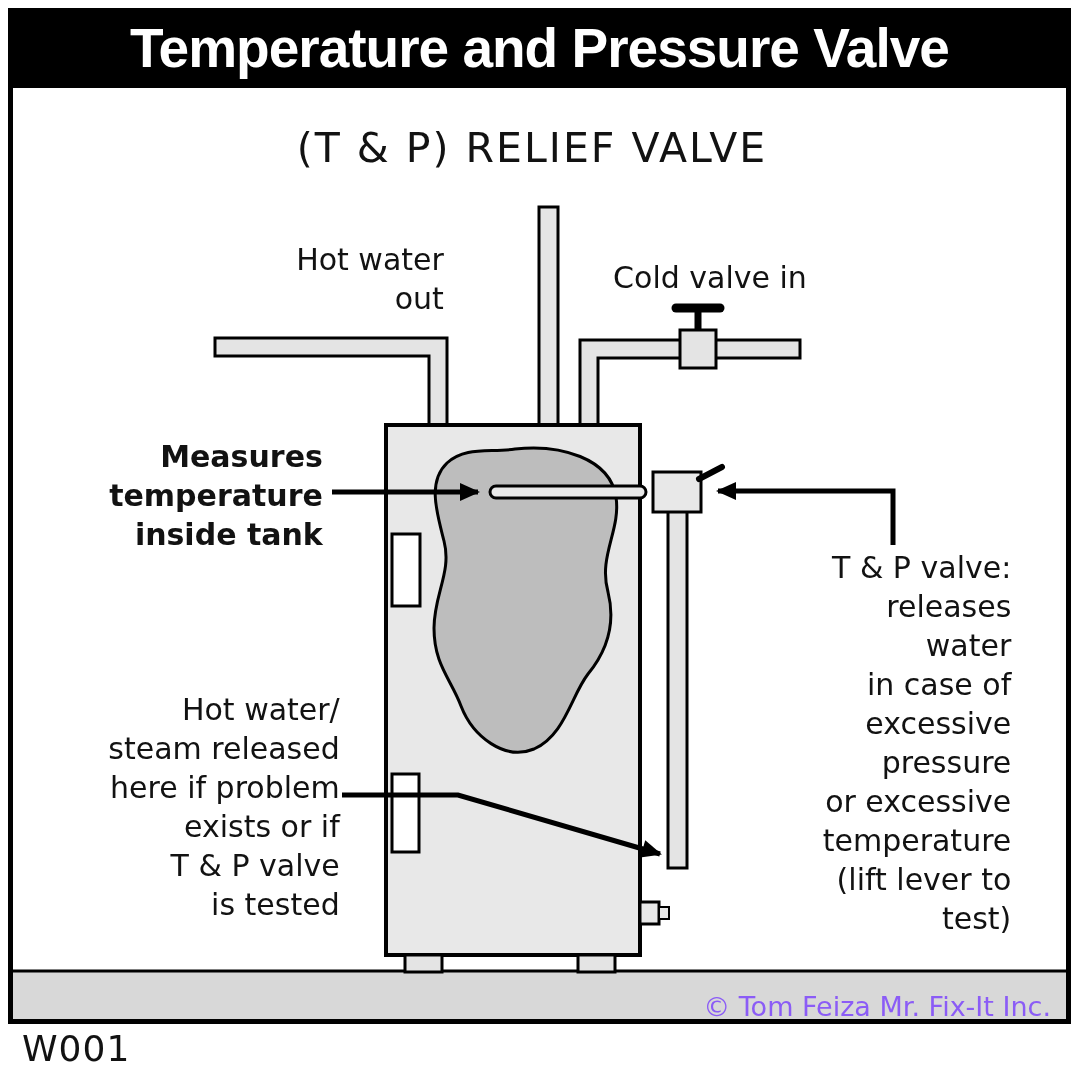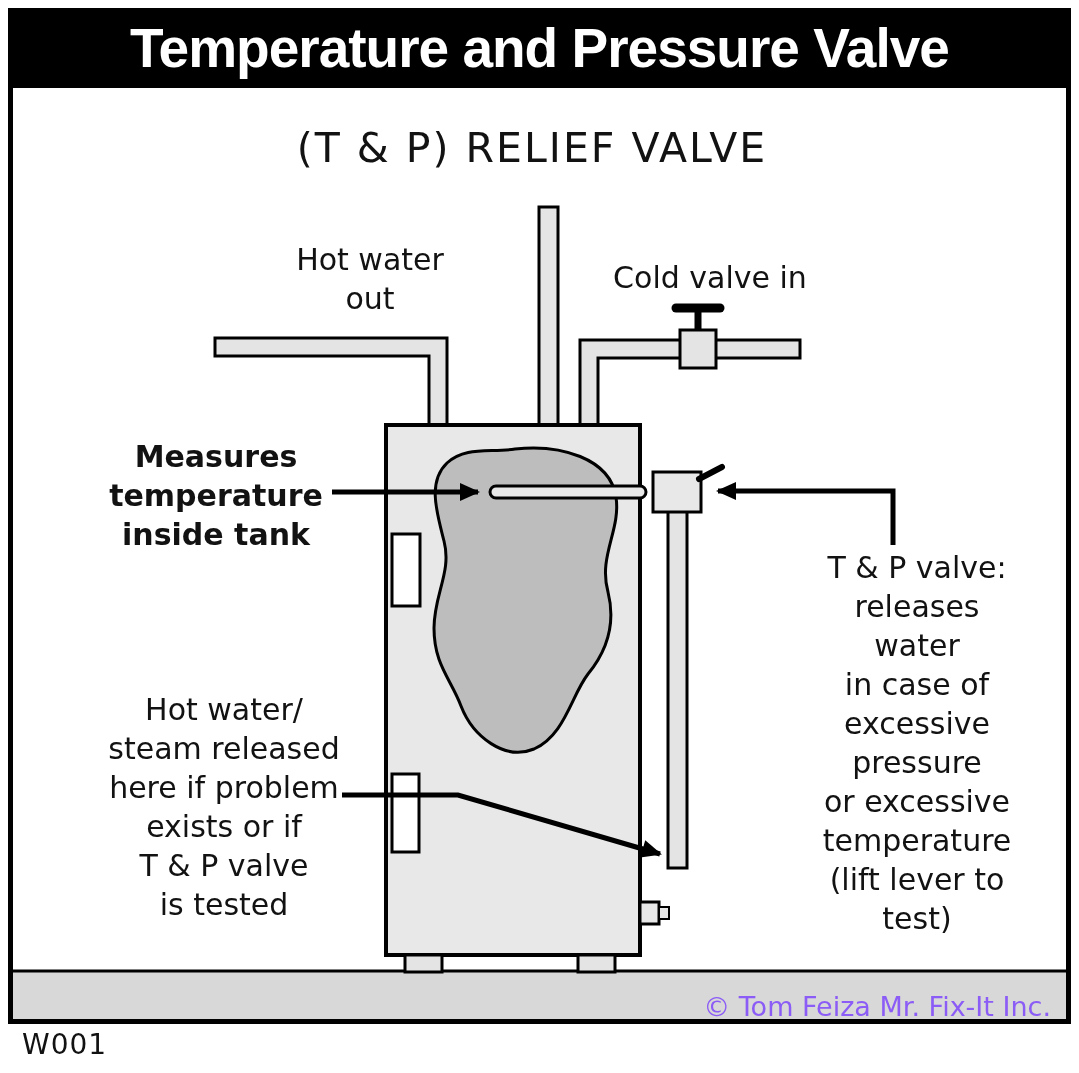--- a/index.html
+++ b/index.html
@@ -22,31 +22,31 @@
     display:flex; align-items:center; justify-content:center;
   }
   .header h1 {
     color:#fff; font-size:55px; font-weight:bold; letter-spacing:-1px;
     font-family:"Liberation Sans", sans-serif;
     text-align:right;
   }
   .scene { position:absolute; left:0; top:0; }
   .label {
     position:absolute; transform:translateX(-50%);
-    text-align:center; white-space:pre-line;
+    text-align:right; white-space:pre-line;
     font-size:30px; line-height:1.3; color:#121212;
   }
   .diagram-title { font-size:41px; letter-spacing:2px; color:#121212; }
   .copyright {
     position:absolute; right:28px; top:991px;
     font-size:27px; color:#8b5cf6;
   }
   .code {
     position:absolute; left:22px; top:1028px;
-    font-size:28px; letter-spacing:1px; color:#121212;
+    font-size:36px; letter-spacing:1px; color:#121212;
   }
 </style>
 </head>
 <body>
 
 <div class="frame"></div>
 
 <div class="header">
   <h1>Temperature and Pressure Valve</h1>
 </div>

